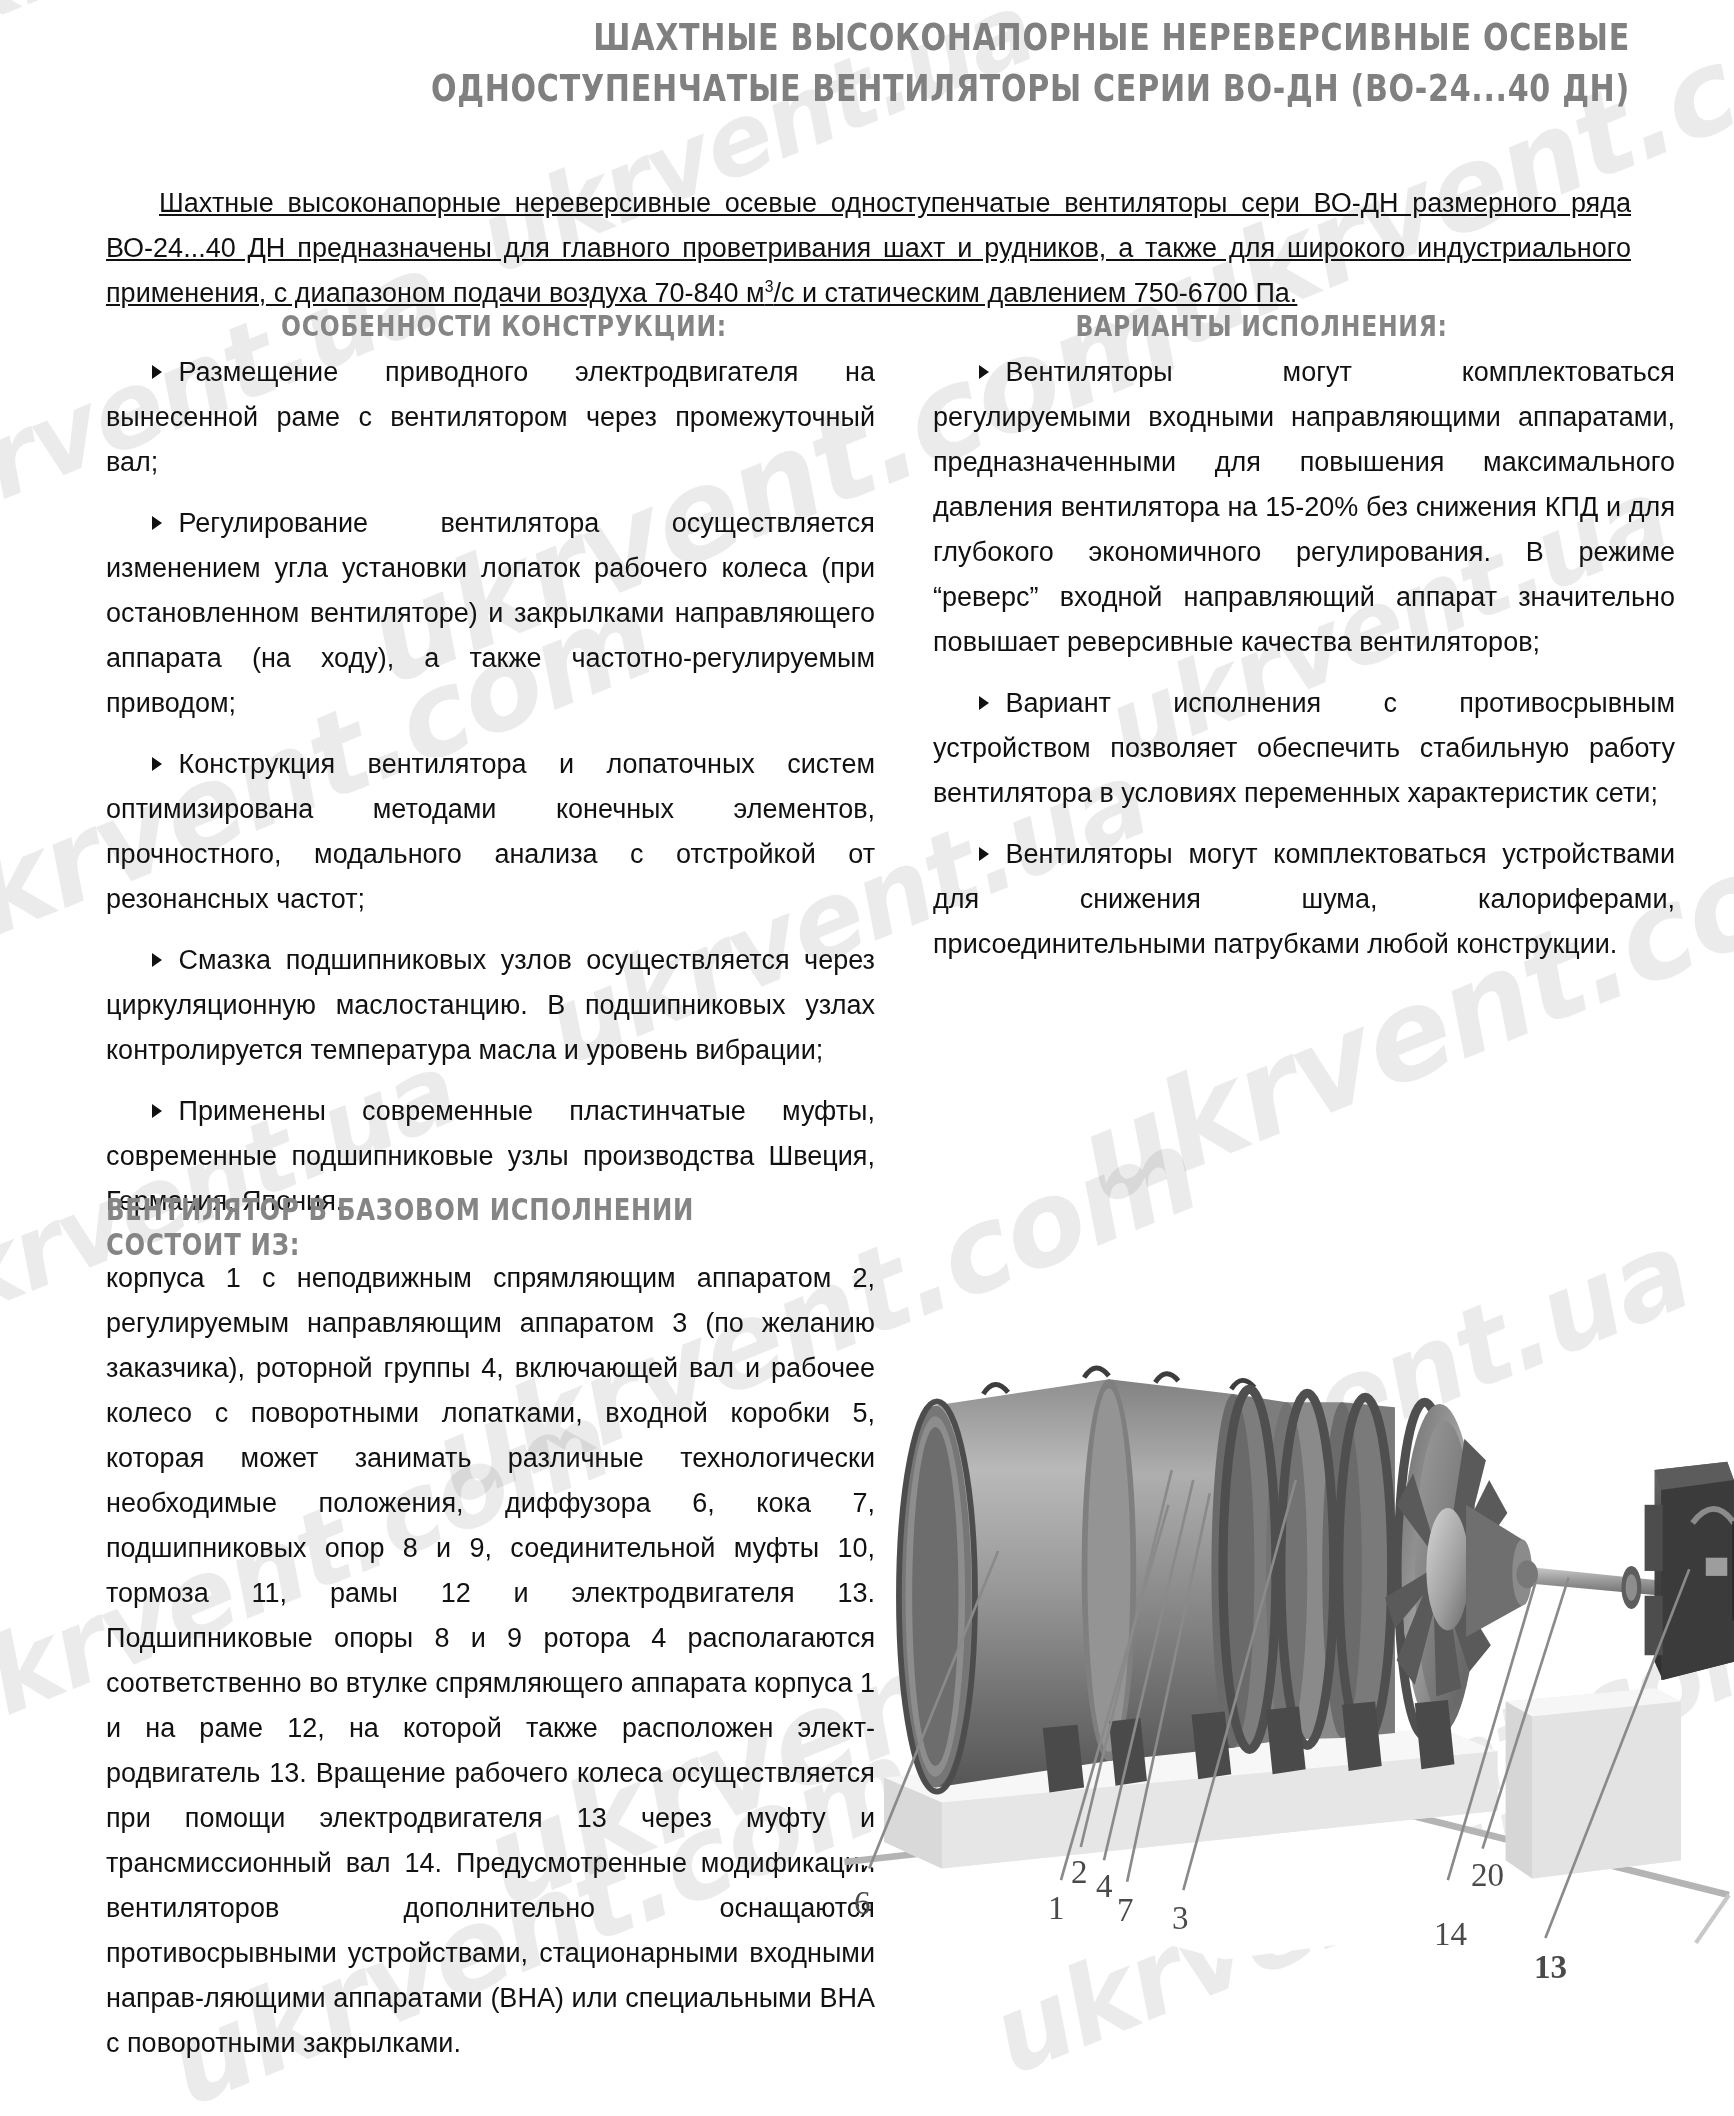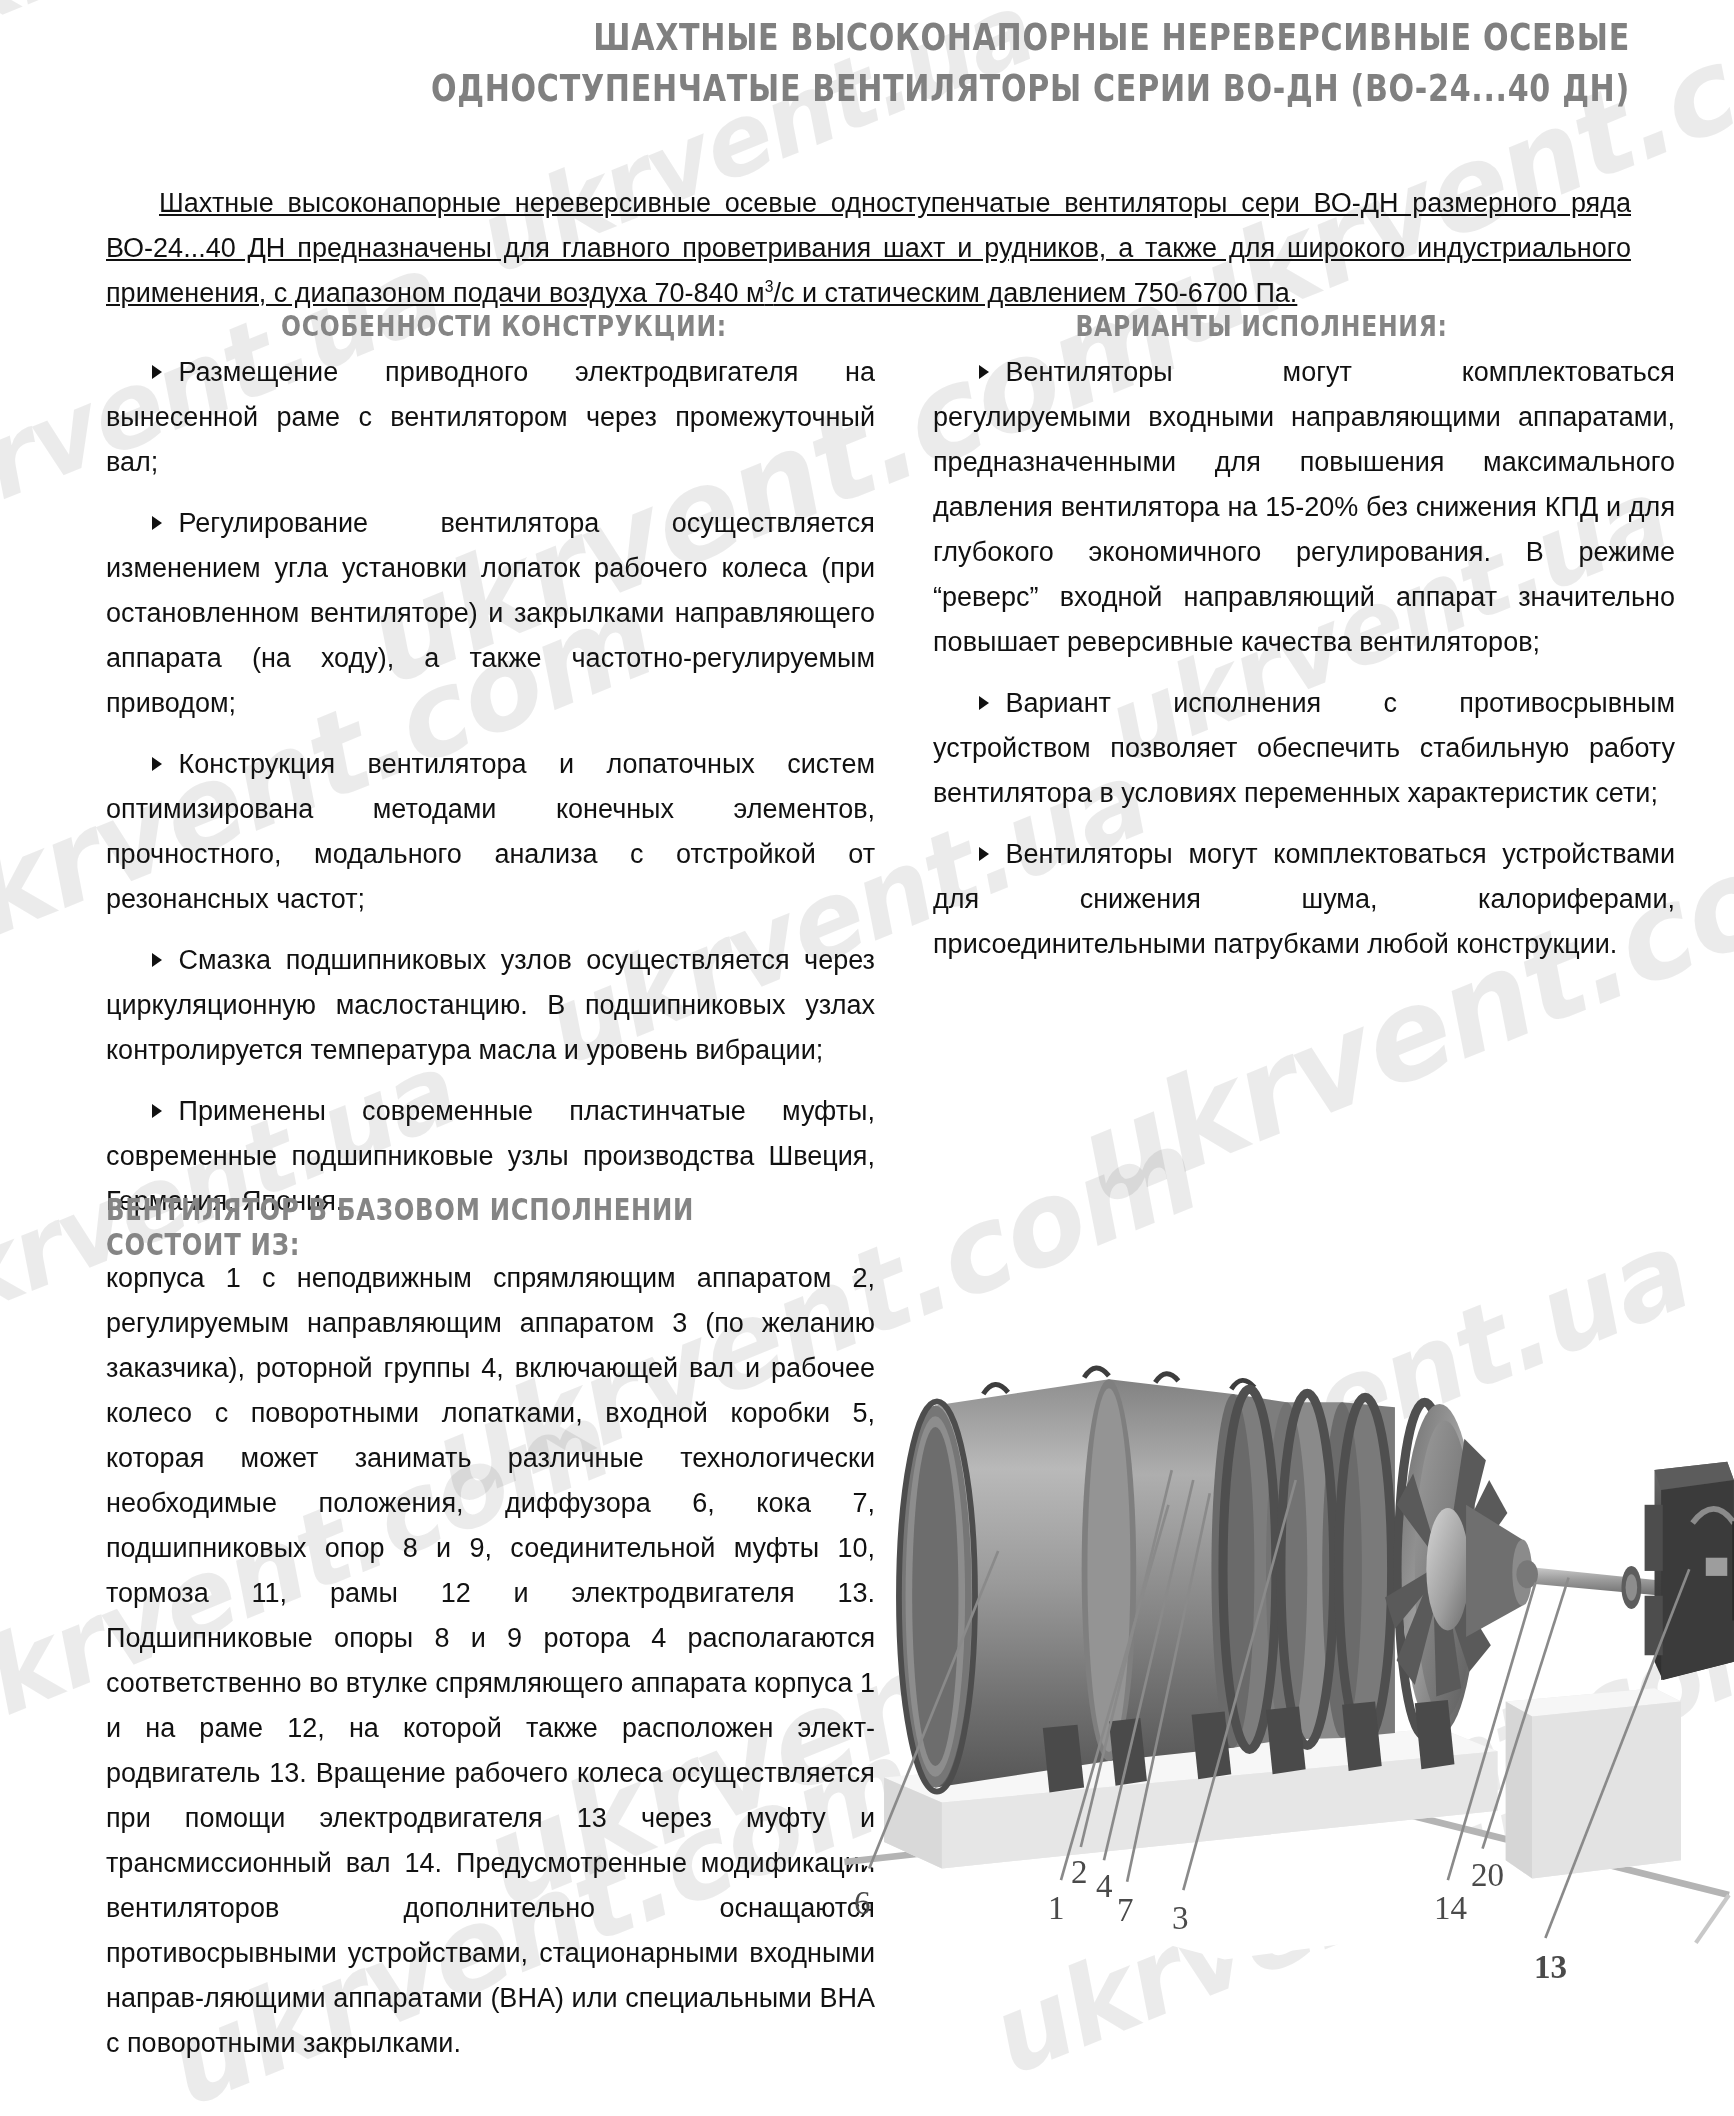--- a/index.html
+++ b/index.html
@@ -319,18 +319,18 @@
       </g>
     </svg>
 
     <div class="callout" style="left:18px;top:653px;">6</div>
     <div class="callout" style="left:235px;top:622px;">2</div>
     <div class="callout" style="left:260px;top:636px;">4</div>
     <div class="callout" style="left:212px;top:658px;">1</div>
     <div class="callout" style="left:281px;top:660px;">7</div>
     <div class="callout" style="left:336px;top:668px;">3</div>
     <div class="callout" style="left:635px;top:625px;">20</div>
-    <div class="callout" style="left:598px;top:658px;">14</div>
+    <div class="callout" style="left:598px;top:684px;">14</div>
     <div class="callout" style="left:698px;top:717px;font-weight:bold;">13</div>
   </div>
 
 </div>
 
 
 </body></html>

